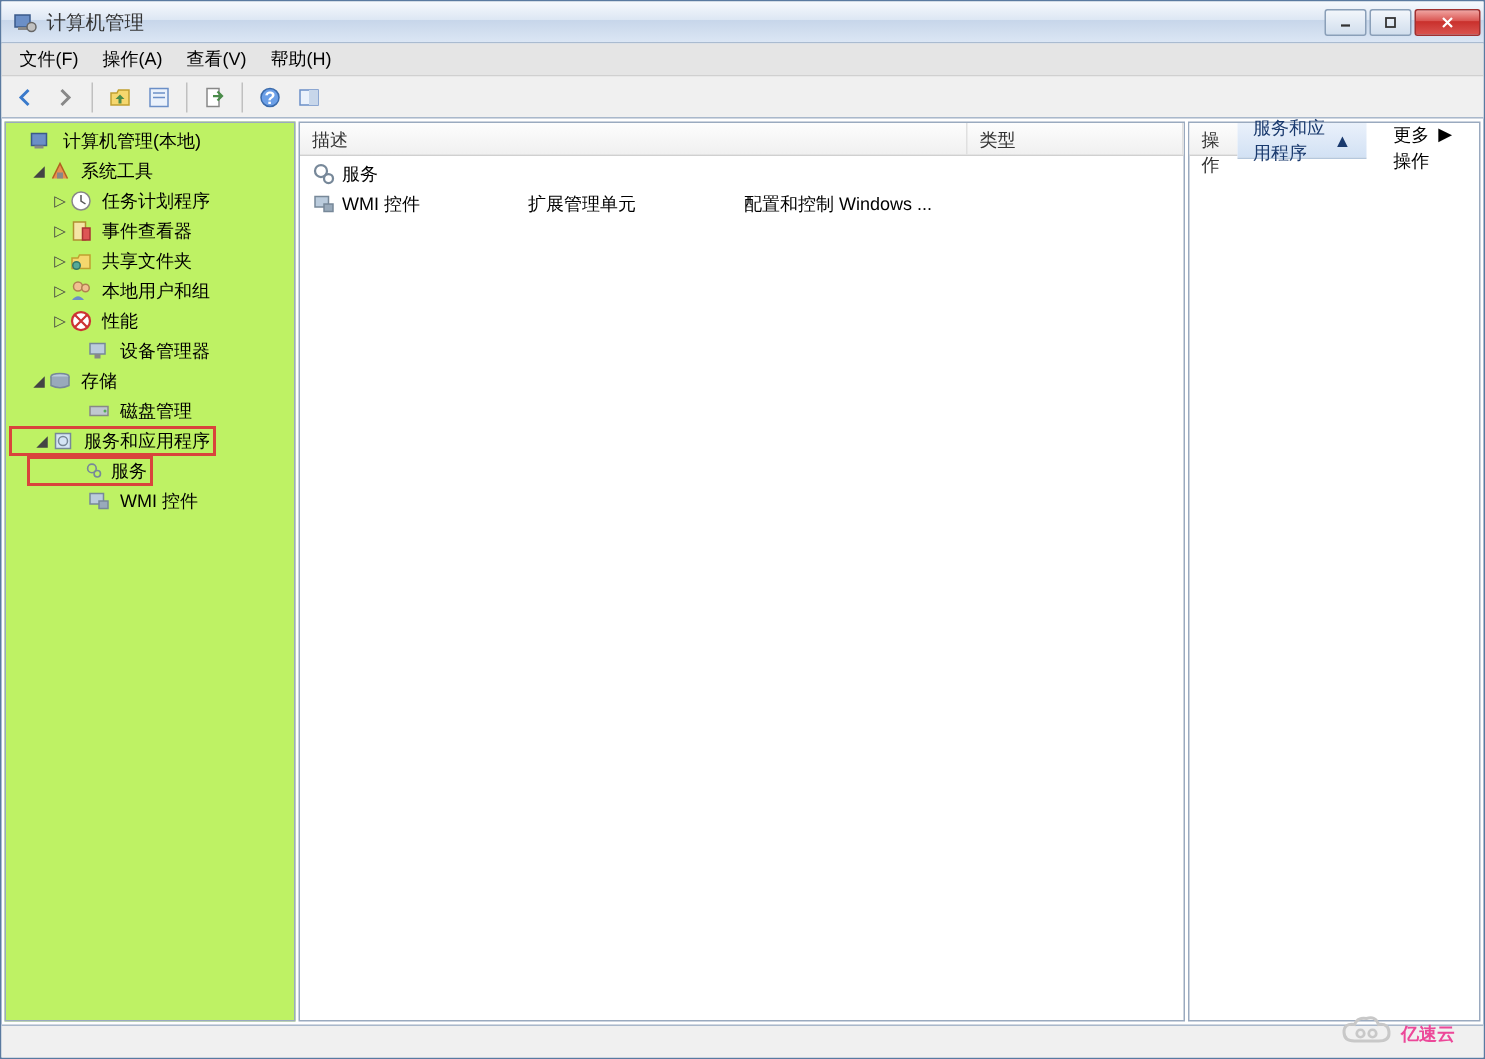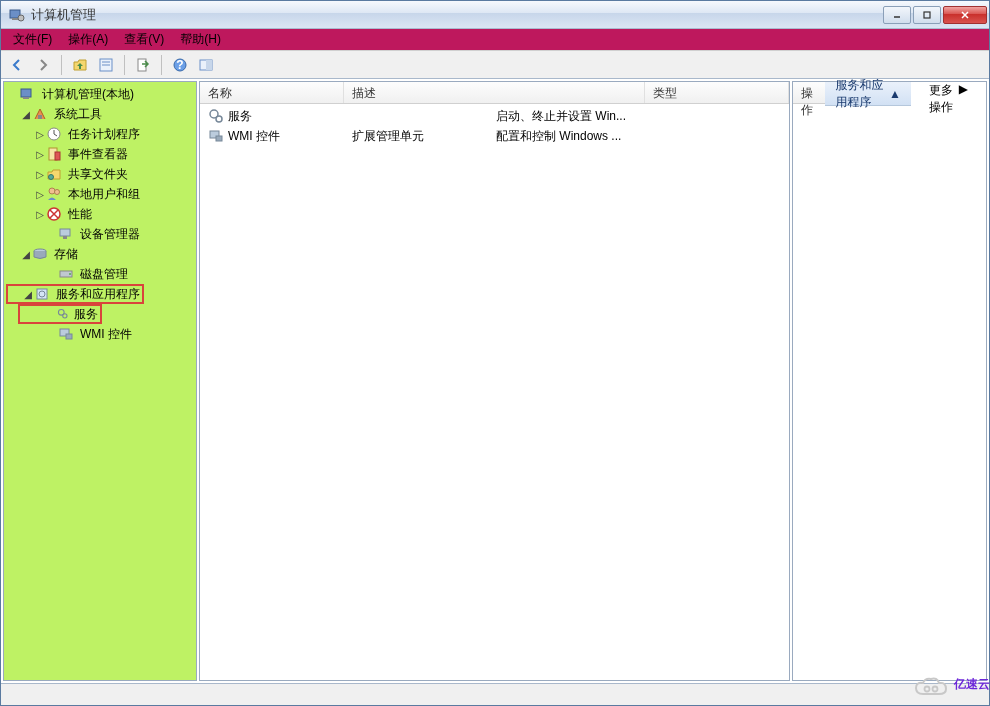--- a/index.html
+++ b/index.html
@@ -5,21 +5,21 @@
 *{box-sizing:border-box;margin:0;padding:0;font-family:"Microsoft YaHei","SimSun",sans-serif;font-size:12px;user-select:none}
 body{background:#fff;width:990px;height:706px;overflow:hidden;position:relative}
 .window{border:1px solid #5a7aa0;background:#fff;height:706px;display:flex;flex-direction:column}
 .titlebar{height:28px;background:linear-gradient(#f6f9fd,#dde7f4 45%,#c7d6ea 46%,#dbe6f4);display:flex;align-items:center;padding:0 2px;border-bottom:1px solid #aabbd0}
 .titlebar .app-icon{width:16px;height:16px;margin:0 6px}
 .titlebar .title{color:#333;font-size:13px;flex:1}
 .win-btns{display:flex;gap:2px;margin-left:auto}
 .win-btn{width:28px;height:18px;border:1px solid #8a9fb8;border-radius:2px;display:flex;align-items:center;justify-content:center;background:linear-gradient(#f2f6fb,#d1deed)}
 .win-btn.close{width:44px;background:linear-gradient(#f0a3a0,#d9534f 45%,#c9302c 46%,#d9534f);border-color:#a03030}
 .win-btn svg{width:10px;height:10px}
-.menubar{height:22px;background:#be185d;display:flex;align-items:center;padding:0 4px;border-bottom:1px solid #d0d0d0}
+.menubar{height:22px;background:#e5e5e5;display:flex;align-items:center;padding:0 4px;border-bottom:1px solid #d0d0d0}
 .menubar span{padding:2px 8px;color:#000}
 .toolbar{height:28px;background:#f0f0f0;display:flex;align-items:center;padding:0 4px;gap:2px;border-bottom:1px solid #a9b8cb}
 .tb-btn{width:24px;height:24px;display:flex;align-items:center;justify-content:center;border:1px solid transparent}
 .tb-btn svg{width:16px;height:16px}
 .tb-sep{width:1px;height:20px;background:#c0c0c0;margin:0 4px}
 .content{flex:1;display:flex;padding:2px;gap:2px;min-height:0}
 .tree-pane{width:194px;border:1px solid #9aaabf;background:#bef264;padding:2px;overflow:auto}
 .tree-item{display:flex;align-items:center;height:20px;white-space:nowrap}
 .tree-item .exp{width:12px;text-align:center;color:#444;font-size:10px}
 .tree-item .ic{width:16px;height:16px;margin-right:4px;display:inline-flex;align-items:center;justify-content:center}
@@ -29,21 +29,21 @@
 .list-head .col{padding:3px 8px;border-right:1px solid #e0e0e0;color:#333}
 .list-body{flex:1;padding-top:2px}
 .list-row{display:flex;height:20px;align-items:center}
 .list-row .cell{padding:0 8px;overflow:hidden;text-overflow:ellipsis;white-space:nowrap;display:flex;align-items:center;gap:4px}
 .action-pane{width:195px;border:1px solid #9aaabf;background:#fff;display:flex;flex-direction:row}
 .action-title{height:22px;background:linear-gradient(#fdfdfd,#f0f0f0);border-bottom:1px solid #d0d0d0;padding:3px 8px;color:#333}
 .action-group{height:24px;background:linear-gradient(#eaf1fb,#d2e1f4);border-bottom:1px solid #b5c7dc;display:flex;align-items:center;justify-content:space-between;padding:0 10px;color:#1a3a6e}
 .action-item{height:24px;display:flex;justify-content:space-between;padding:0 18px}
 .statusbar{height:22px;border-top:1px solid #a9b8cb;background:#f0f0f0}
 .highlight-red{border:2px solid #d9443c}
-.watermark{position:absolute;right:0;bottom:8px;color:#6d28d9;font-size:18px;font-weight:bold;display:flex;align-items:flex-start;gap:6px}
+.watermark{position:absolute;right:20px;bottom:8px;color:#ec4899;font-size:18px;font-weight:bold;display:flex;align-items:flex-end;gap:6px}
 .c-name{width:144px}.c-type{width:144px}.c-desc{flex:1}
 .ind0{padding-left:2px}.ind1{padding-left:14px}.ind2{padding-left:28px}.ind3{padding-left:28px}
 </style>
 </head>
 <body>
 
 <div class="window">
   <div class="titlebar">
     <span class="app-icon">
       <svg viewBox="0 0 16 16">
@@ -256,35 +256,33 @@
               <rect x="2" y="3" width="9" height="7" fill="#bcd" stroke="#789"></rect>
               <rect x="8" y="8" width="6" height="5" fill="#9ab" stroke="#789"></rect>
             </svg>
           </span>
           <span class="lbl">WMI 控件</span>
         </div>
     </div>
 
     <div class="list-pane">
       <div class="list-head">
-        <div class="col c-name">名称</div>
         <div class="col c-desc">描述</div>
         <div class="col c-type">类型</div>
       </div>
       <div class="list-body">
         <div class="list-row">
           <div class="cell c-name">
               <svg width="16" height="16" viewBox="0 0 16 16">
                 <circle cx="6" cy="6" r="4" fill="none" stroke="#789" stroke-width="1.5"></circle>
                 <circle cx="11" cy="11" r="3" fill="none" stroke="#789" stroke-width="1.5"></circle>
               </svg>
               <span>服务</span>
             </div>
           <div class="cell c-type"></div>
-          <div class="cell c-desc">启动、终止并设置 Win...</div>
         </div>
         <div class="list-row">
           <div class="cell c-name">
               <svg width="16" height="16" viewBox="0 0 16 16">
                 <rect x="2" y="3" width="9" height="7" fill="#bcd" stroke="#789"></rect>
                 <rect x="8" y="8" width="6" height="5" fill="#9ab" stroke="#789"></rect>
               </svg>
               <span>WMI 控件</span>
             </div>
           <div class="cell c-type">扩展管理单元</div>

